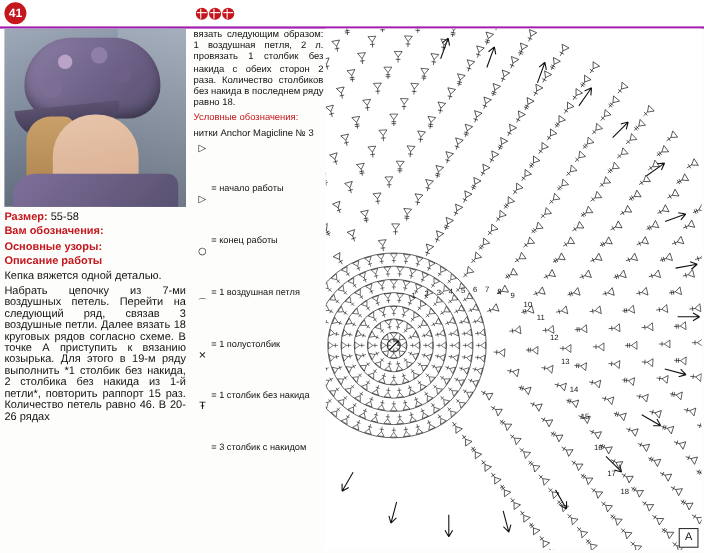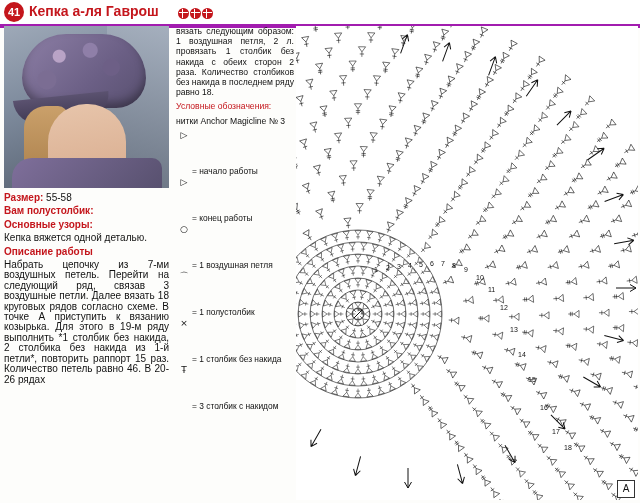--- a/index.html
+++ b/index.html
@@ -18,21 +18,21 @@
     background: #fdfdfb;
   }
   
   .header {
     position: absolute;
     left: 0;
     top: 0;
     width: 640px;
     height: 24px;
     background: #ffffff;
-    border-bottom: 4px solid #a21caf;
+    border-bottom: 2px solid #a21caf;
   }
   .page-badge {
     position: absolute;
     left: 4px;
     top: 2px;
     width: 20px;
     height: 20px;
     border-radius: 50%;
     background: #c4161c;
     color: #ffffff;
@@ -244,41 +244,40 @@
     font-family: "Liberation Sans", sans-serif;
   }
 </style>
 </head>
 <body>
 
 <div id="page">
 
   <div class="header">
     <div class="page-badge">41</div>
-    <div class="title">Кепка а-ля Гаврош</div>
     <div class="diff-dots">
       <span></span><span></span><span></span>
     </div>
   </div>
 
   <div class="left-col">
     <div class="photo">
       <div class="bg-blur"></div>
       <div class="hat"></div>
       <div class="visor"></div>
       <div class="hair"></div>
       <div class="face"></div>
       <div class="scarf"></div>
     </div>
     <div class="left-text">
       <p><span class="lbl">Размер:</span><span> 55-58</span></p>
-      <p><span class="lbl">Вам полустолбик:</span></p>
+      <p><span class="lbl">Вам обозначения:</span></p>
       <p><span class="lbl">Основные узоры:</span></p>
+      <p><span class="lbl">Описание работы</span></p>
       <p><span>Кепка вяжется одной деталью.</span></p>
-      <p><span class="lbl">Описание работы</span></p>
       <p><span>Набрать цепочку из 7-ми воздушных петель. Перейти на следующий ряд, связав 3 воздушные петли. Далее вязать 18 круговых рядов согласно схеме. В точке А приступить к вязанию козырька. Для этого в 19-м ряду выполнить *1 столбик без накида, 2 столбика без накида из 1-й петли*, повторить раппорт 15 раз. Количество петель равно 46. В 20-26 рядах</span></p>
     </div>
   </div>
 
   <div class="mid-col">
     <p>вязать следующим образом: 1 воздушная петля, 2 л. провязать 1 столбик без накида с обеих сторон 2 раза. Количество столбиков без накида в последнем ряду равно 18.</p>
     <p class="legend-title">Условные обозначения:</p>
     <p class="legend-sub">нитки Anchor Magicline № 3</p>
 
     <div class="legend-row">

